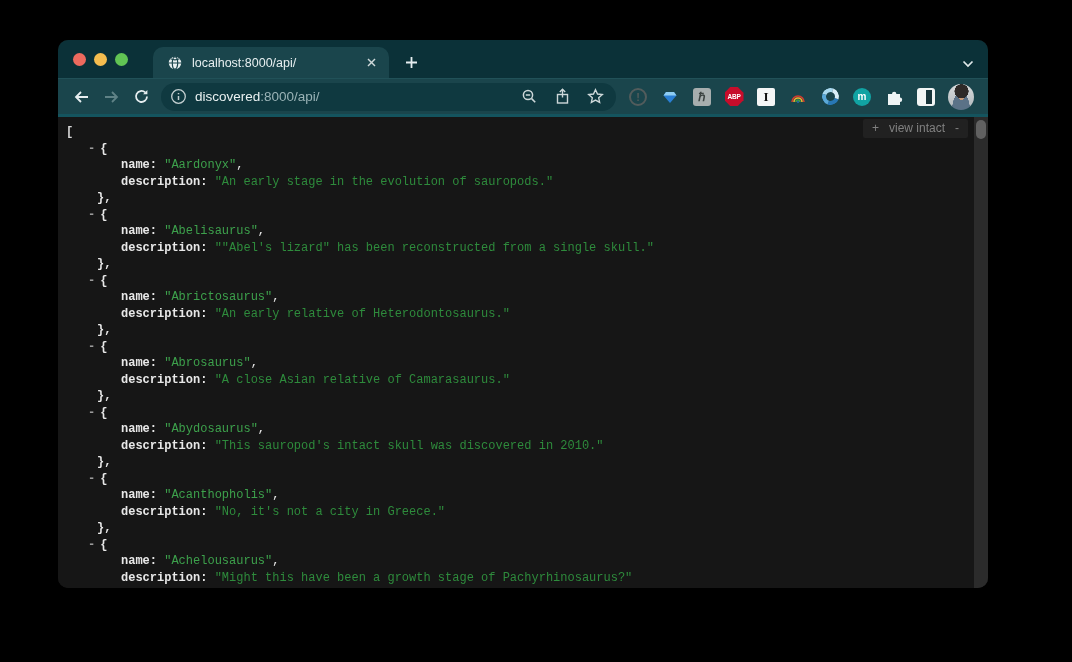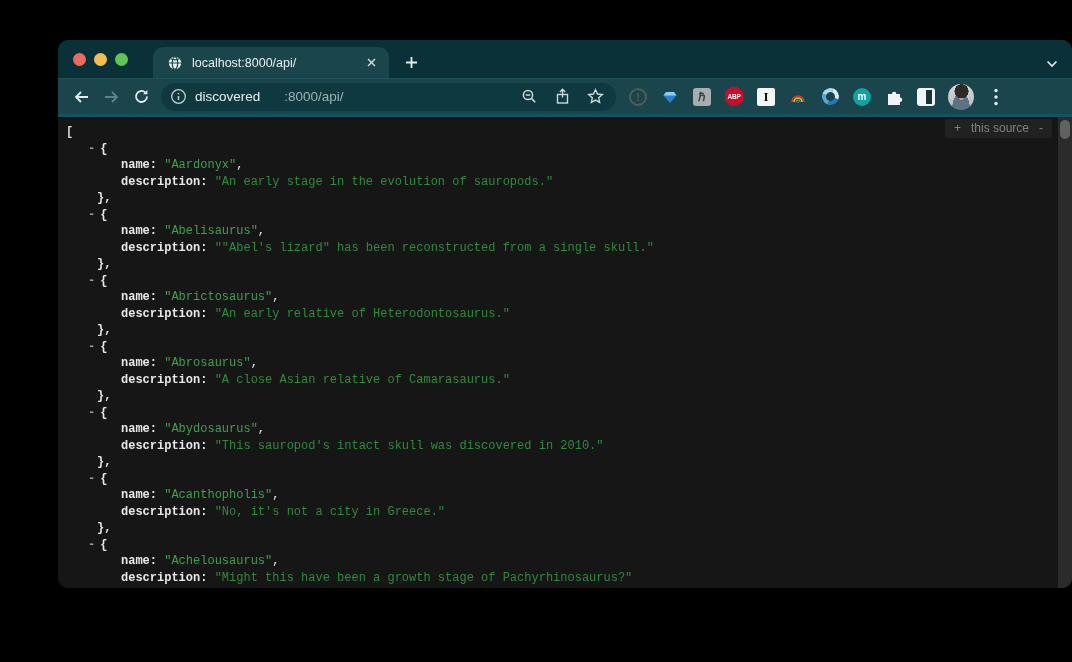--- a/index.html
+++ b/index.html
@@ -1,19 +1,19 @@
 <!DOCTYPE html>
 <html><head>
 <meta charset="utf-8">
 <style>
   * { margin:0; padding:0; box-sizing:border-box; }
   html,body { width:1072px; height:662px; background:#000; overflow:hidden;
               font-family:"Liberation Sans", sans-serif; }
 
-  .window { position:absolute; left:58px; top:40px; width:1014px; height:548px;
+  .window { position:absolute; left:58px; top:40px; width:930px; height:548px;
             border-radius:10px; overflow:hidden; background:#161616;
             display:flex; flex-direction:column; }
 
   
   .tabstrip { height:38px; background:#0b3138; flex:0 0 auto;
               display:flex; align-items:flex-end; position:relative; }
   .traffic { position:absolute; left:15px; top:13px; display:flex; gap:8px; }
   .light { width:13px; height:13px; border-radius:50%; }
   .light.red { background:#ed6a5e; }
   .light.yellow { background:#f5bd4f; }
@@ -33,21 +33,21 @@
   
   .toolbar { height:39px; background:#1a454c; border-top:1px solid #215158;
              border-bottom:3px solid #14545e; flex:0 0 auto;
              display:flex; align-items:center; padding:0 10px 0 8px; }
   .navbtn { width:30px; height:30px; display:flex; align-items:center;
             justify-content:center; border-radius:50%; flex:0 0 auto; }
   .urlpill { margin-left:5px; height:28px; width:455px; background:#0f3940;
              border-radius:14px; display:flex; align-items:center;
              padding:0 12px 0 9px; gap:8px; flex:0 0 auto; }
   .urltext { font-size:13.5px; color:#e9f1f1; flex:1; white-space:nowrap; }
-  .urltext .dim { color:#9ab3b6;padding-left:24px; }
+  .urltext .dim { color:#9ab3b6; }
   .pill-icons { display:flex; gap:17px; align-items:center; }
 
   .extrow { display:flex; align-items:center; gap:12px; margin-left:12px; }
   .ext { width:20px; height:20px; display:flex; align-items:center;
          justify-content:center; flex:0 0 auto; }
   .ext-alert { width:18px; height:18px; border-radius:50%;
                border:2px solid #525c5c; color:#525c5c; font-weight:bold;
                font-size:11px; display:flex; align-items:center; justify-content:center; }
   .ext-graybox { width:18px; height:18px; background:#a7aeae; border-radius:3px;
                  color:#3c4442; font-size:12px; font-weight:bold;
@@ -282,21 +282,21 @@
         </div>
         <div class="entry">
           <div class="line open-line"><span class="collapser">-</span><span class="brace">{</span></div>
           <div class="line prop-line"><span class="key">name:</span> <span class="str-name">"Achelousaurus"</span><span class="punct">,</span></div>
           <div class="line prop-line"><span class="key">description:</span> <span class="str-desc">"Might this have been a growth stage of Pachyrhinosaurus?"</span></div>
         </div>
       </div>
 
     <div class="viewsource">
       <span>+</span>
-      <span>this source</span>
+      <span>view intact</span>
       <span>-</span>
     </div>
 
     <div class="scrolltrack">
       <div class="scrollthumb"></div>
     </div>
   </div>
 
 </div>
 

